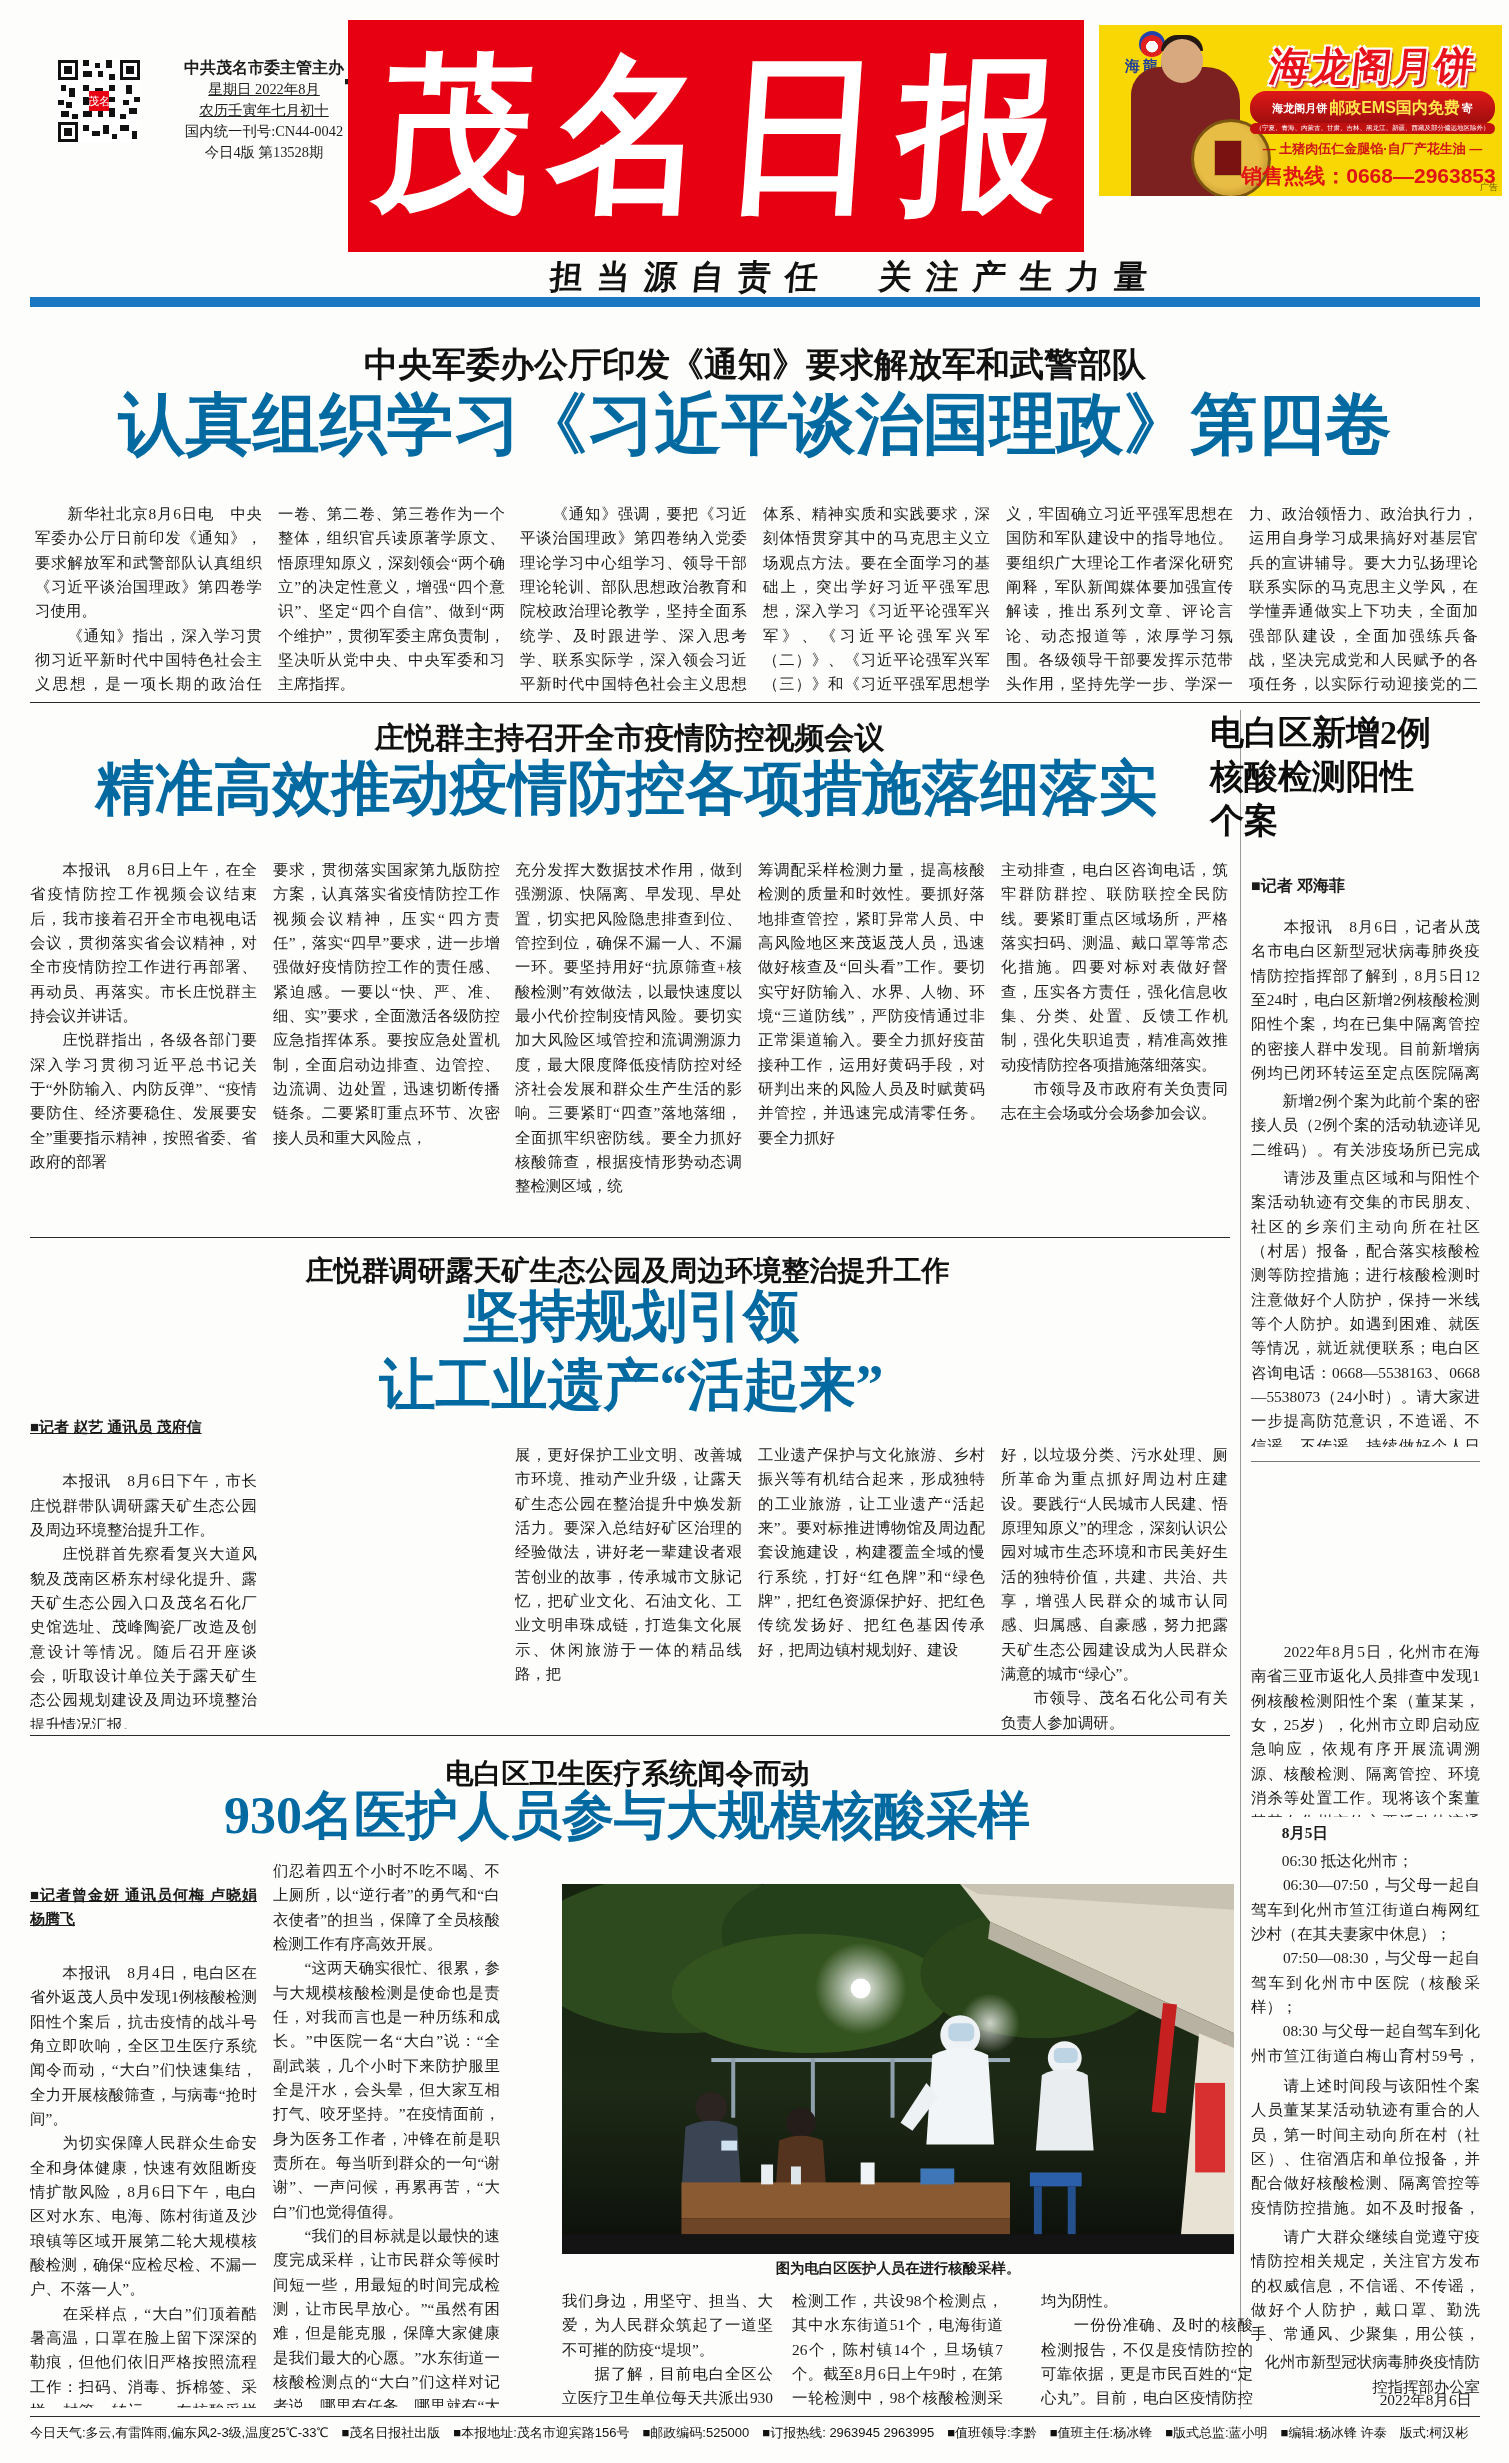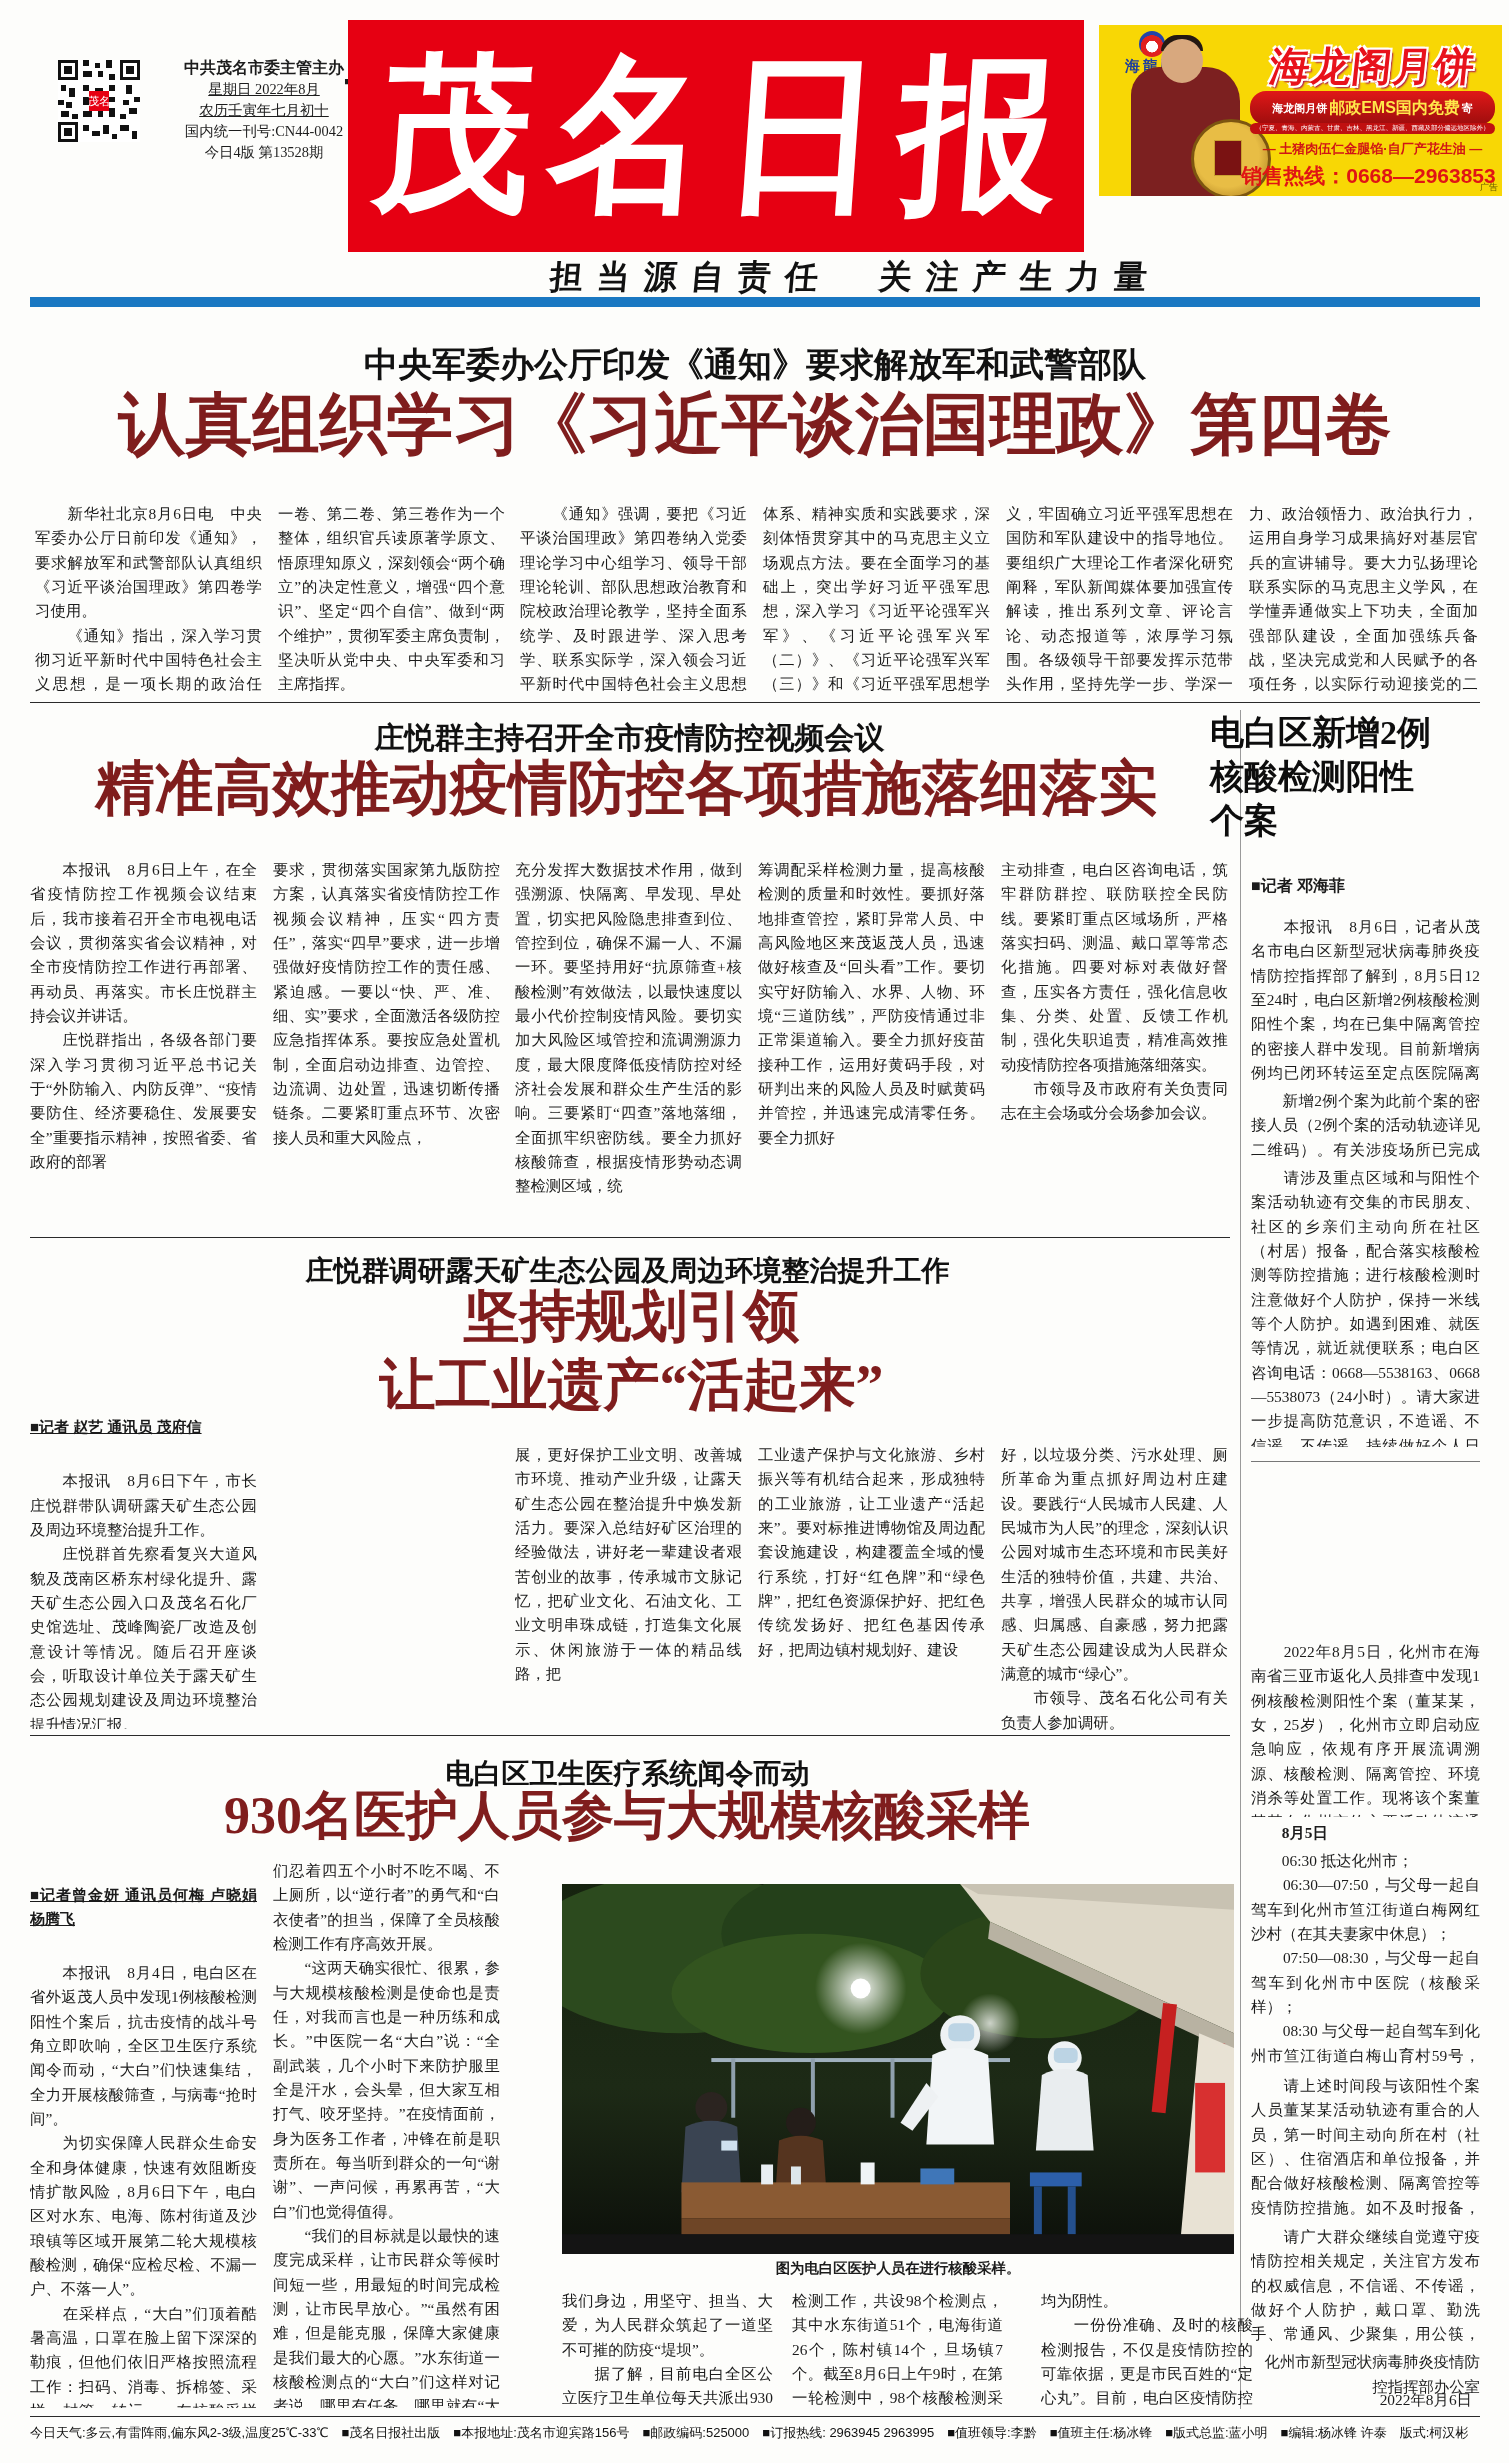--- a/index.html
+++ b/index.html
@@ -44,21 +44,21 @@
               font-family:"Liberation Sans",sans-serif;}
   .ad-hotline{position:absolute;left:139px;top:137px;width:261px;text-align:center;font-size:21px;font-weight:900;color:#e01414;
               font-family:"Liberation Sans",sans-serif;}
   .ad-tag{position:absolute;right:4px;bottom:2px;font-size:9px;color:#6a5a00;}
   .slogan{left:0;top:255px;width:1095px;text-align:center;font-size:33px;font-weight:bold;letter-spacing:14px;
           transform:skewX(-5deg);color:#111;}
   .bluebar{left:30px;top:297px;width:1450px;height:10px;background:#1a78c2;position:absolute;}
 
   
   .kicker{text-align:center;font-weight:bold;color:#111;}
-  .headline{text-align:center;font-weight:900;color:#7f1d1d;line-height:1.1;}
+  .headline{text-align:center;font-weight:900;color:#0369a1;line-height:1.1;}
   .col{position:absolute;width:227px;font-size:15.4px;line-height:1.58;text-align:justify;
        white-space:pre-line;overflow:hidden;color:#1b1b1b;}
   .byline{font-weight:bold;font-size:15px;margin-bottom:6px;font-family:"Liberation Sans",sans-serif;white-space:normal;text-decoration:underline;}
   .sbtitle{font-weight:900;color:#0d0d0d;line-height:1.3;}
 
   
   .a1-kicker{left:40px;top:342px;width:1430px;font-size:34px;}
   .a1-headline{left:30px;top:388px;width:1450px;font-size:67px;}
   
   .a2-kicker{left:30px;top:718px;width:1199px;font-size:30px;}
@@ -213,21 +213,21 @@
   <div class="abs headline a3-h1">坚持规划引领</div>
   <div class="abs headline a3-h2">让工业遗产“活起来”</div>
 
   <div class="col" style="left:30px;top:1391px;height:338px;">
     <div class="byline">■记者 赵艺 通讯员 茂府信</div>
     <span>　　本报讯　8月6日下午，市长庄悦群带队调研露天矿生态公园及周边环境整治提升工作。
 　　庄悦群首先察看复兴大道风貌及茂南区桥东村绿化提升、露天矿生态公园入口及茂名石化厂史馆选址、茂峰陶瓷厂改造及创意设计等情况。随后召开座谈会，听取设计单位关于露天矿生态公园规划建设及周边环境整治提升情况汇报。</span>
   </div>
   <div class="col" style="left:515px;top:1443px;height:287px;">展，更好保护工业文明、改善城市环境、推动产业升级，让露天矿生态公园在整治提升中焕发新活力。要深入总结好矿区治理的经验做法，讲好老一辈建设者艰苦创业的故事，传承城市文脉记忆，把矿业文化、石油文化、工业文明串珠成链，打造集文化展示、休闲旅游于一体的精品线路，把</div>
   <div class="col" style="left:758px;top:1443px;height:287px;">工业遗产保护与文化旅游、乡村振兴等有机结合起来，形成独特的工业旅游，让工业遗产“活起来”。要对标推进博物馆及周边配套设施建设，构建覆盖全域的慢行系统，打好“红色牌”和“绿色牌”，把红色资源保护好、把红色传统发扬好、把红色基因传承好，把周边镇村规划好、建设</div>
-  <div class="col" style="left:1001px;top:1443px;height:287px;">好，以垃圾分类、污水处理、厕所革命为重点抓好周边村庄建设。要践行“人民城市人民建、人民城市为人民”的理念，深刻认识公园对城市生态环境和市民美好生活的独特价值，共建、共治、共享，增强人民群众的城市认同感、归属感、自豪感，努力把露天矿生态公园建设成为人民群众满意的城市“绿心”。
+  <div class="col" style="left:1001px;top:1443px;height:287px;">好，以垃圾分类、污水处理、厕所革命为重点抓好周边村庄建设。要践行“人民城市人民建、悟原理知原义”的理念，深刻认识公园对城市生态环境和市民美好生活的独特价值，共建、共治、共享，增强人民群众的城市认同感、归属感、自豪感，努力把露天矿生态公园建设成为人民群众满意的城市“绿心”。
 　　市领导、茂名石化公司有关负责人参加调研。</div>
 
   <div class="hr" style="left:1251px;top:1461px;width:229px;background:#777;"></div>
   <div class="col" style="left:1251px;top:1640px;width:229px;height:177px;">　　2022年8月5日，化州市在海南省三亚市返化人员排查中发现1例核酸检测阳性个案（董某某，女，25岁），化州市立即启动应急响应，依规有序开展流调溯源、核酸检测、隔离管控、环境消杀等处置工作。现将该个案董某某在化州市的主要活动轨迹通告如下：</div>
   <div class="col" style="left:1251px;top:1821px;width:229px;height:26px;font-weight:bold;">　　8月5日</div>
   <div class="col" style="left:1251px;top:1849px;width:229px;height:221px;">　　06:30 抵达化州市；
 　　06:30—07:50，与父母一起自驾车到化州市笪江街道白梅网红沙村（在其夫妻家中休息）；
 　　07:50—08:30，与父母一起自驾车到化州市中医院（核酸采样）；
 　　08:30 与父母一起自驾车到化州市笪江街道白梅山育村59号，回家后没有再外出。</div>
   <div class="col" style="left:1251px;top:2074px;width:229px;height:147px;">　　请上述时间段与该阳性个案人员董某某活动轨迹有重合的人员，第一时间主动向所在村（社区）、住宿酒店和单位报备，并配合做好核酸检测、隔离管控等疫情防控措施。如不及时报备，造成严重后果的，将依法追究法律责任。</div>

